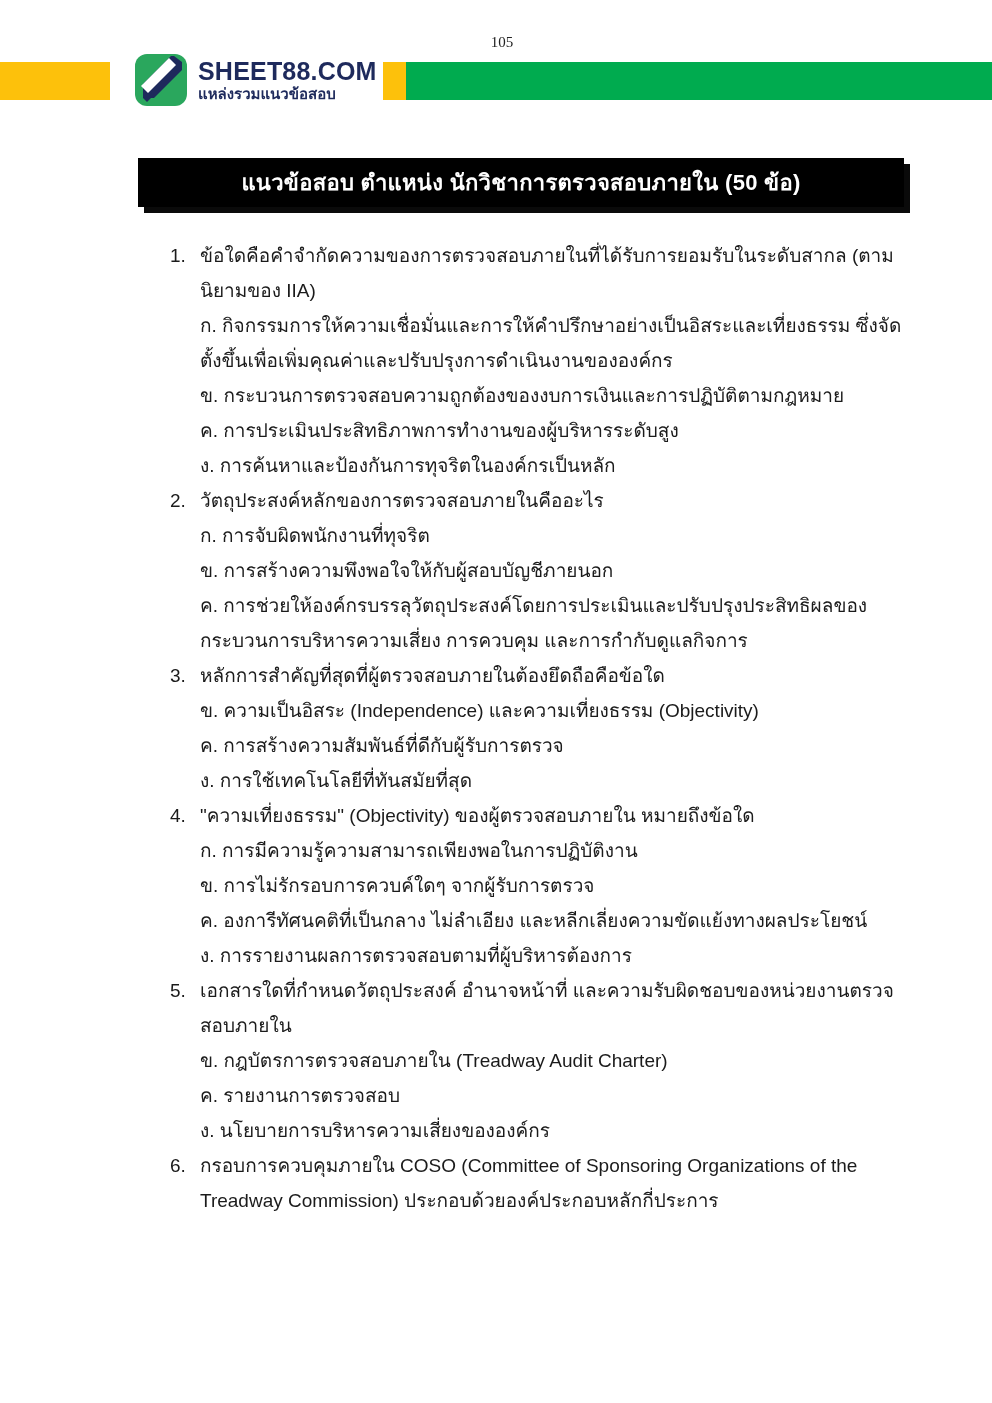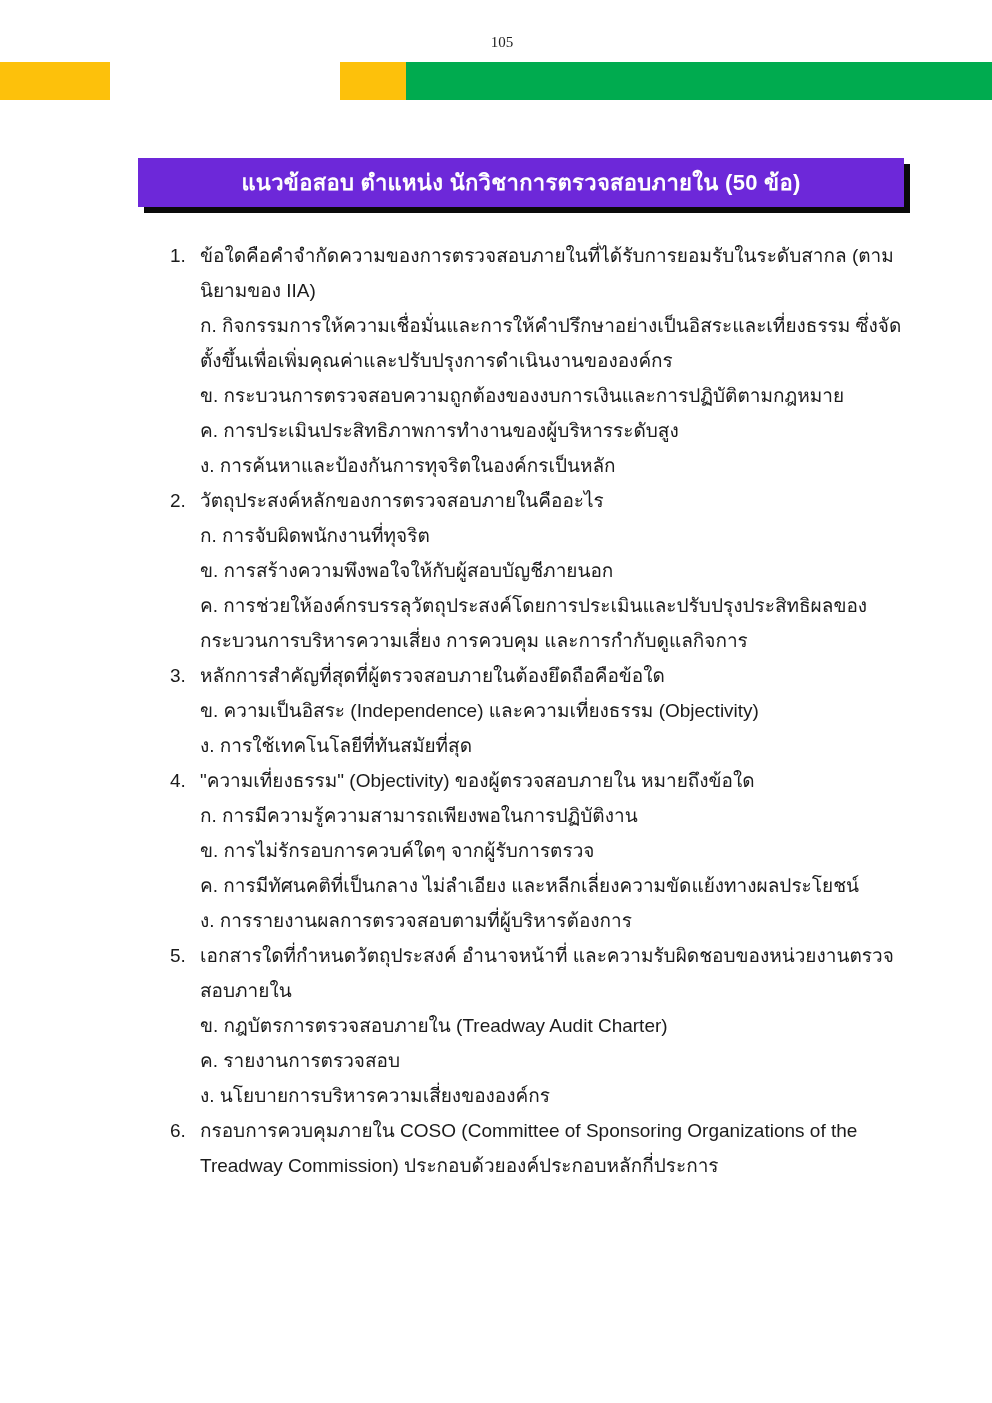--- a/index.html
+++ b/index.html
@@ -43,21 +43,21 @@
   }
   .logo-tagline {
     font-size: 15px; font-weight: bold; color: #1E2A5C; margin-top: 2px;
   }
 
   
   .title-banner {
     position: absolute;
     left: 138px; top: 158px;
     width: 766px; height: 49px;
-    background: #6d28d9;
+    background: #000000;
     box-shadow: 6px 6px 0 0 #0a0a0a;
     display: flex; align-items: center; justify-content: center;
   }
   .title-banner span {
     color: #ffffff;
     font-size: 22px;
     font-weight: bold;
     letter-spacing: 0.3px;
     text-align: center;
   }
@@ -79,20 +79,34 @@
 </head>
 <body>
 
 <div class="page-number">105</div>
 
 <header class="top-banner">
   <div class="bar bar-yellow-left"></div>
   <div class="bar bar-yellow-mid"></div>
   <div class="bar bar-green"></div>
 
+  <div class="logo">
+    <span>
+      <svg class="logo-icon" viewBox="0 0 56 56" xmlns="http://www.w3.org/2000/svg">
+        <rect x="2" y="2" width="52" height="52" rx="12" fill="#2AA75D"></rect>
+        <path d="M38 4 L10 32 L10 46 L21 46 L49 18 L49 10 L41 4 Z" fill="#1E2A5C"></path>
+        <path d="M36 6 L8 34 L15 41 L43 13 Z" fill="#ffffff"></path>
+        <path d="M20 44 L14 50 L10 46 Z" fill="#1E2A5C"></path>
+      </svg>
+    </span>
+    <span class="logo-text">
+      <span class="logo-brand">SHEET88.COM</span>
+      <span class="logo-tagline">แหล่งรวมแนวข้อสอบ</span>
+    </span>
+  </div>
 </header>
 
 <div class="title-banner">
   <span>แนวข้อสอบ ตำแหน่ง นักวิชาการตรวจสอบภายใน (50 ข้อ)</span>
 </div>
 
 <ol class="questions" id="questions">
   <li class="question">
     <span class="q-num">1.</span>
     <div class="q-body">
@@ -117,33 +131,34 @@
         </div>
     </div>
   </li>
 
   <li class="question">
     <span class="q-num">3.</span>
     <div class="q-body">
       <div class="q-text">หลักการสำคัญที่สุดที่ผู้ตรวจสอบภายในต้องยึดถือคือข้อใด</div>
       <div class="q-choices">
           <div class="choice">ข. ความเป็นอิสระ (Independence) และความเที่ยงธรรม (Objectivity)</div>
+          <div class="choice">ค. การสร้างความสัมพันธ์ที่ดีกับผู้รับการตรวจ</div>
           <div class="choice">ง. การใช้เทคโนโลยีที่ทันสมัยที่สุด</div>
         </div>
     </div>
   </li>
 
   <li class="question">
     <span class="q-num">4.</span>
     <div class="q-body">
       <div class="q-text">"ความเที่ยงธรรม" (Objectivity) ของผู้ตรวจสอบภายใน หมายถึงข้อใด</div>
       <div class="q-choices">
           <div class="choice">ก. การมีความรู้ความสามารถเพียงพอในการปฏิบัติงาน</div>
           <div class="choice">ข. การไม่รักรอบการควบค์ใดๆ จากผู้รับการตรวจ</div>
-          <div class="choice">ค. การมีทัศนคติที่เป็นกลาง ไม่ลำเอียง และหลีกเลี่ยงความขัดแย้งทางผลประโยชน์</div>
+          <div class="choice">ค. องการีทัศนคติที่เป็นกลาง ไม่ลำเอียง และหลีกเลี่ยงความขัดแย้งทางผลประโยชน์</div>
           <div class="choice">ง. การรายงานผลการตรวจสอบตามที่ผู้บริหารต้องการ</div>
         </div>
     </div>
   </li>
 
   <li class="question">
     <span class="q-num">5.</span>
     <div class="q-body">
       <div class="q-text">เอกสารใดที่กำหนดวัตถุประสงค์ อำนาจหน้าที่ และความรับผิดชอบของหน่วยงานตรวจสอบภายใน</div>
       <div class="q-choices">

